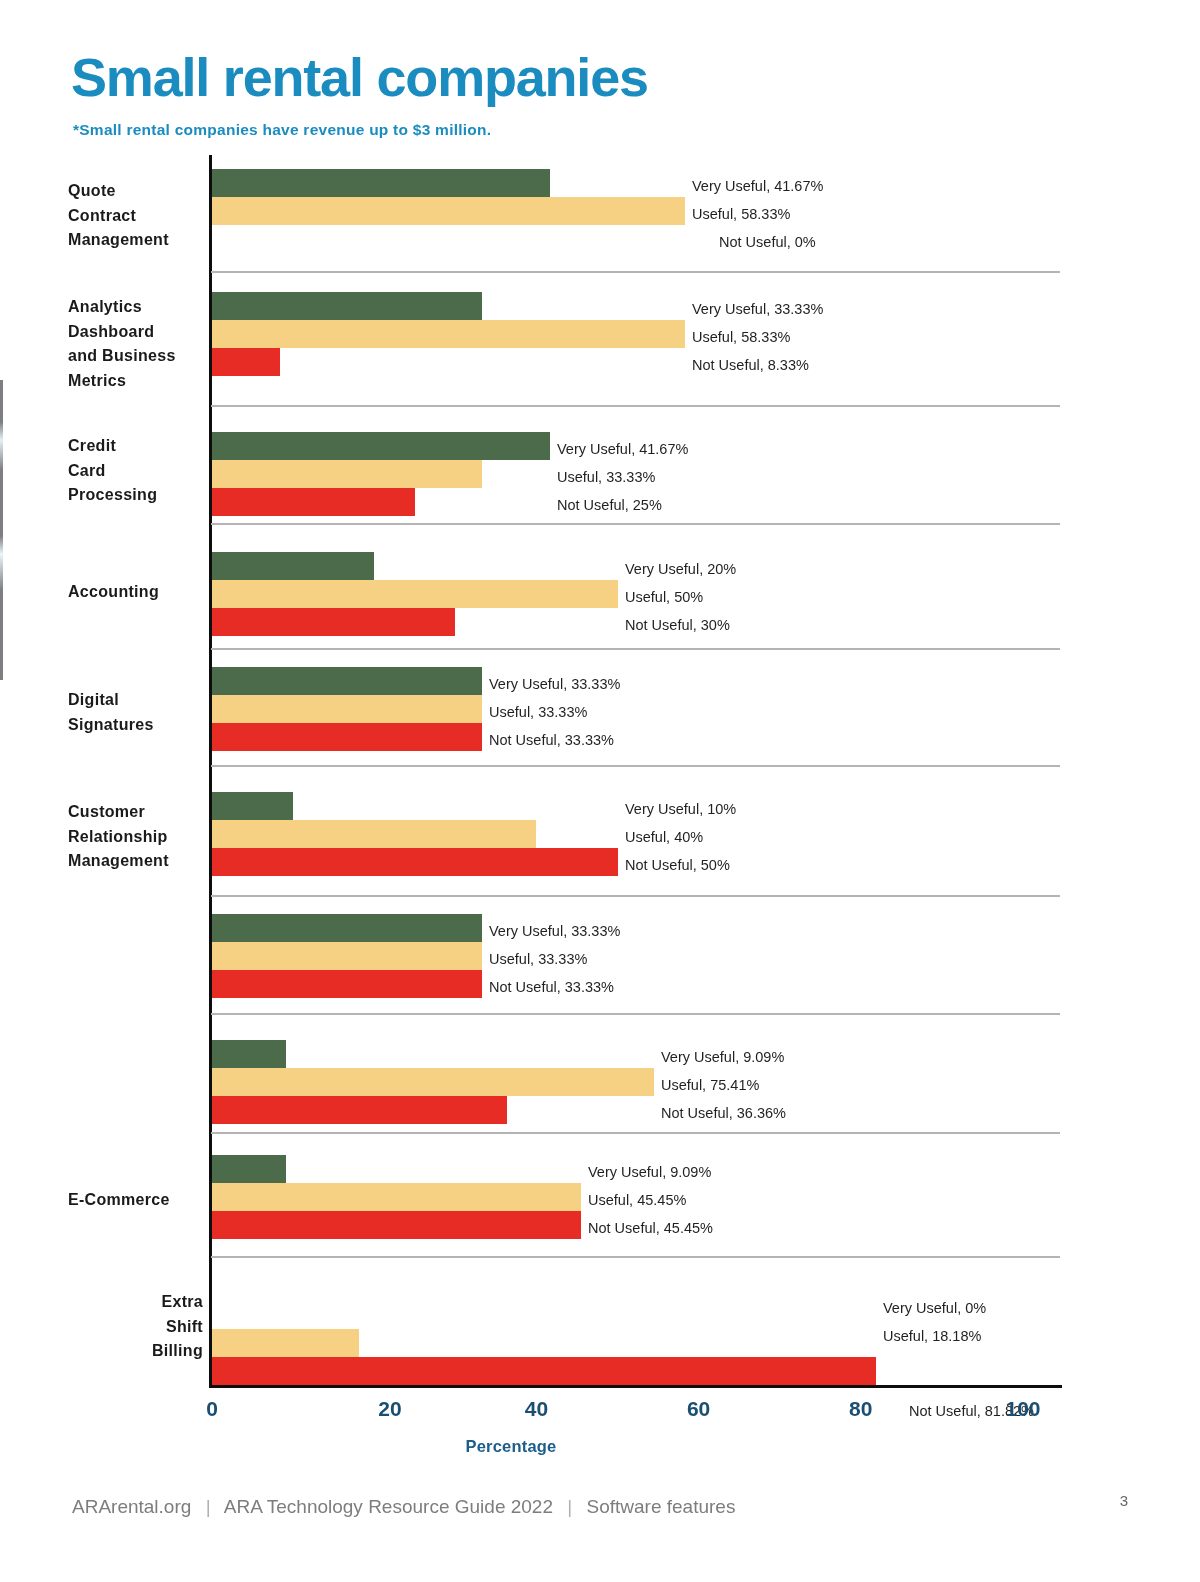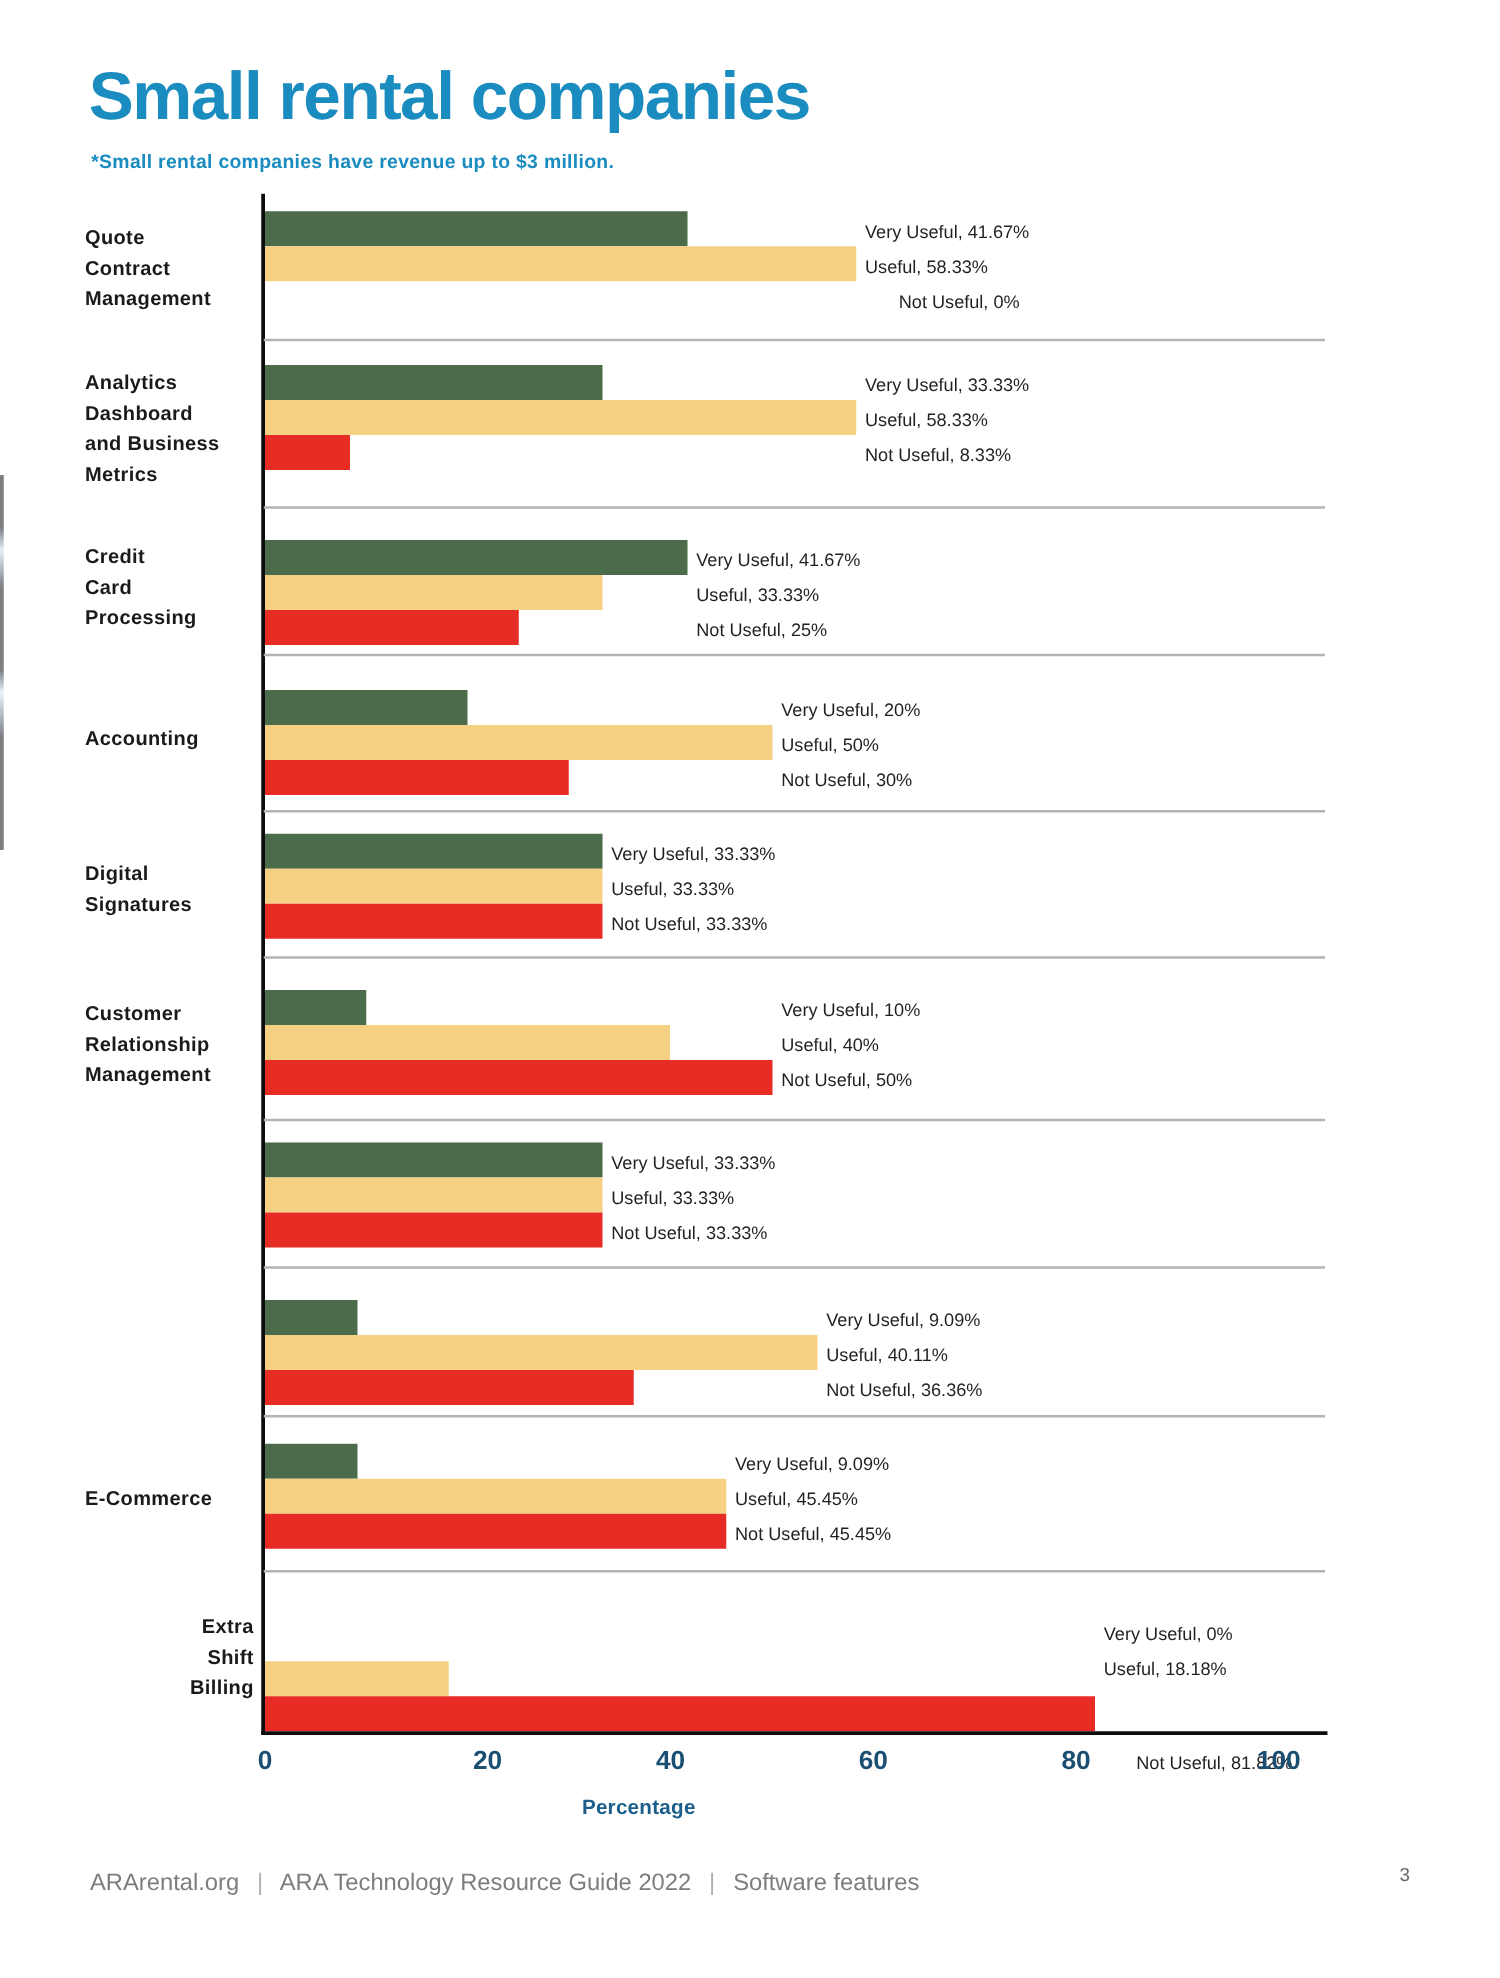--- a/index.html
+++ b/index.html
@@ -300,21 +300,21 @@
         <div class="dlabel" style="left: 489px; top: 78px;">Not Useful, 33.33%</div>
         <div class="group-divider" style="top: 111px;"></div>
       </div>
       <div class="group" style="top: 865px; height: 114px;">
         <div class="bars" style="top: 20px;">
           <div class="bar very-useful" style="top: 0px; width: 74px;"></div>
           <div class="bar useful" style="top: 28px; width: 442px;"></div>
           <div class="bar not-useful" style="top: 56px; width: 295px;"></div>
         </div>
         <div class="dlabel" style="left: 661px; top: 30px;">Very Useful, 9.09%</div>
-        <div class="dlabel" style="left: 661px; top: 58px;">Useful, 40.11%</div>
+        <div class="dlabel" style="left: 661px; top: 58px;">Useful, 75.41%</div>
         <div class="dlabel" style="left: 661px; top: 86px;">Not Useful, 36.36%</div>
         <div class="group-divider" style="top: 112px;"></div>
       </div>
       <div class="group" style="top: 984px; height: 119px;">
         <div class="cat-label" style="top: 49px;">
           <div>E-Commerce</div>
         </div>
         <div class="bars" style="top: 16px;">
           <div class="bar very-useful" style="top: 0px; width: 74px;"></div>
           <div class="bar useful" style="top: 28px; width: 369px;"></div>

